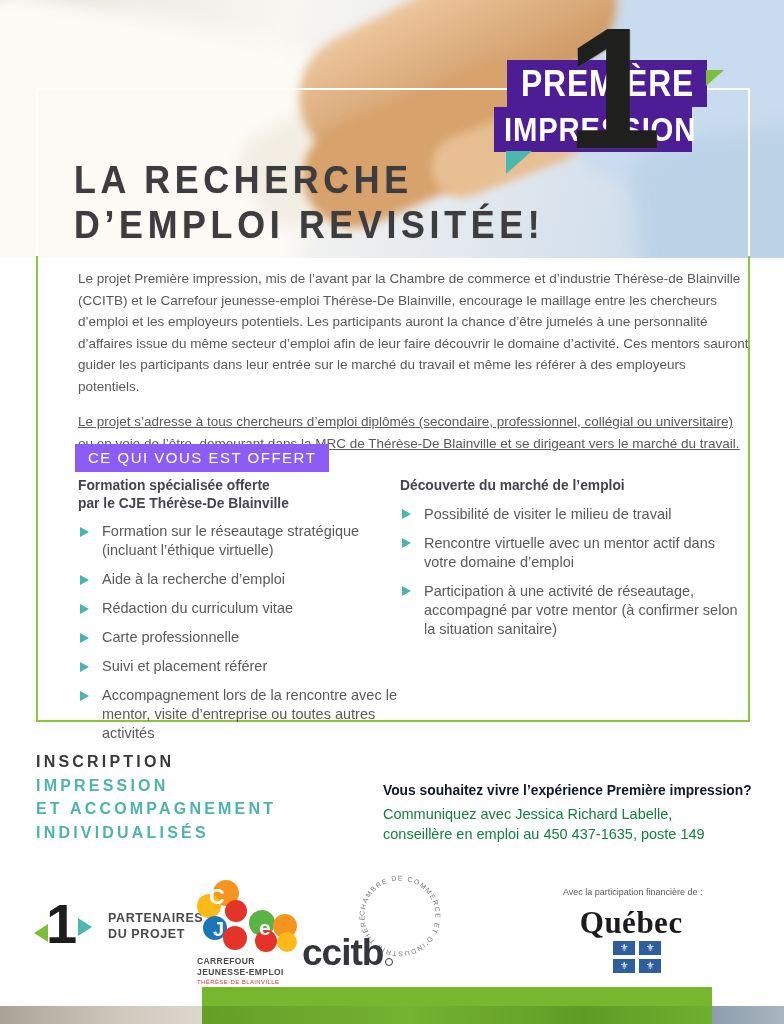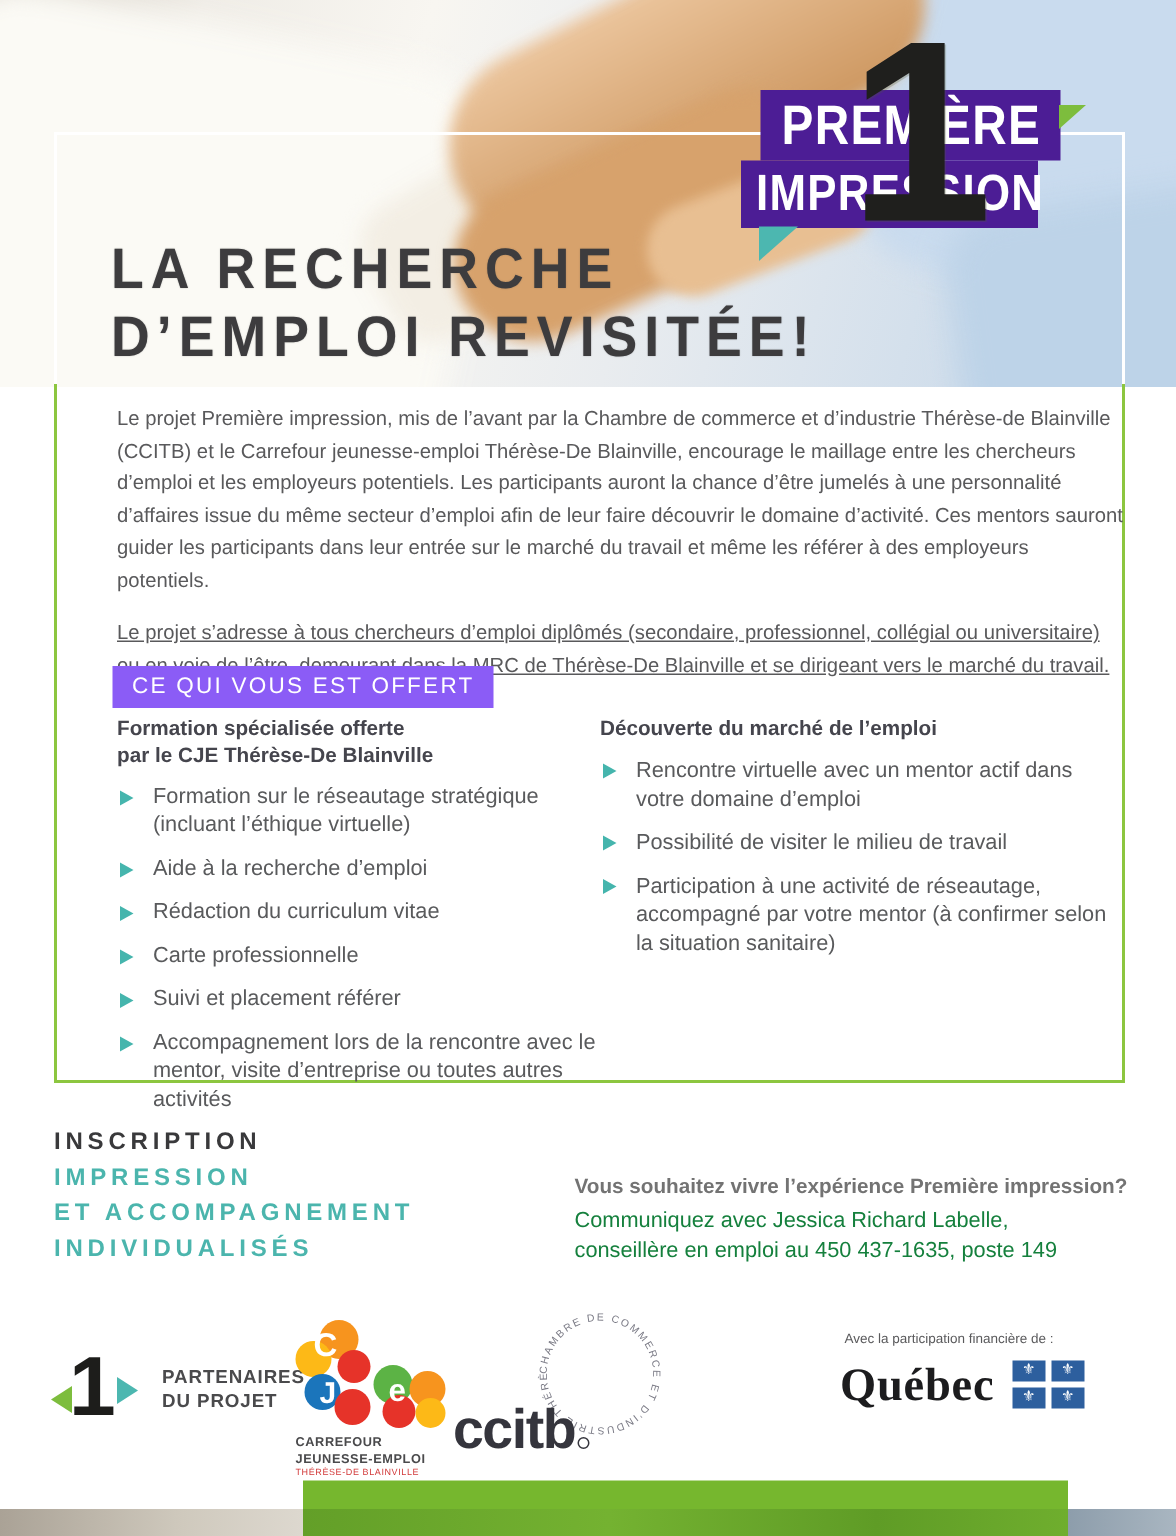--- a/index.html
+++ b/index.html
@@ -57,21 +57,21 @@
     font-size:14.5px; line-height:19px; }
   .tri { position:absolute; left:2px; top:4.5px; width:0; height:0;
     border-left:9px solid #45b5ad; border-top:5.5px solid transparent; border-bottom:5.5px solid transparent; }
 
   
   .registration { position:absolute; left:36px; top:750px; z-index:3; font-weight:700;
     font-size:16px; line-height:23.5px; letter-spacing:3.2px; }
   .registration .dark { color:#39393b; }
   .registration .teal { color:#4bb5ad; }
   .contact { position:absolute; left:383px; top:783px; width:370px; z-index:3; }
-  .contact .question { color:#737373; font-weight:700; font-size:13.8px; margin-bottom:7px; }
+  .contact .question { color:#0f172a; font-weight:700; font-size:13.8px; margin-bottom:7px; }
   .contact .line { color:#15803d; font-size:14.5px; line-height:19.5px; }
 
   
   .partners { position:absolute; left:38px; top:900px; z-index:3; display:flex; align-items:center; }
   .p1wrap { position:relative; width:44px; height:52px; }
   .p1num { position:absolute; left:8px; top:-4px; font-size:56px; line-height:56px; font-weight:700; color:#1d1d1b; z-index:2; }
   .p1tri-g { position:absolute; left:-4px; top:24px; width:0; height:0;
     border-top:9px solid transparent; border-bottom:9px solid transparent; border-right:14px solid #7dbd3d; }
   .p1tri-t { position:absolute; right:-10px; top:18px; width:0; height:0;
     border-top:9px solid transparent; border-bottom:9px solid transparent; border-left:14px solid #4cb7b0; z-index:3; }
@@ -86,21 +86,21 @@
 
   .ccitb { position:absolute; left:300px; top:866px; width:180px; height:120px; z-index:3; }
   .ccitb-stamp { position:absolute; left:52px; top:2px; }
   .ccitb-word { position:absolute; left:2px; top:66px; color:#35353d; font-weight:800;
     font-size:37px; letter-spacing:-1px; }
   .ccitb-ring { display:inline-block; width:8px; height:8px; border:1.6px solid #35353d; border-radius:50%;
     margin-left:2px; vertical-align:-1px; }
 
   .quebec { position:absolute; left:560px; top:887px; z-index:3; }
   .quebec-caption { color:#5a5a5c; font-size:9px; margin-bottom:8px; margin-left:3px; }
-  .quebec-row { display:flex; align-items:center; }
+  .quebec-row { display:flex; align-items:center;flex-direction:column; }
   .quebec-word { font-family:"Liberation Serif", serif; font-weight:600; font-size:31px; color:#1c1c1e; letter-spacing:0.5px; }
   .quebec-flag { margin-left:12px; width:48px; height:32px; background:#ffffff; display:grid;
     grid-template-columns:1fr 1fr; grid-template-rows:1fr 1fr; gap:4px; }
   .quebec-flag .q { background:#2d5f9e; color:#ffffff; font-size:10px; line-height:14px;
     display:flex; align-items:center; justify-content:center; }
 
   
   .bar-green { position:absolute; left:202px; top:987px; width:510px; height:19px; background:#76b72e; z-index:3; }
   .strip { position:absolute; top:1006px; height:18px; z-index:2; }
   .strip-left  { left:0;     width:202px; background:linear-gradient(90deg,#aaa296 0%,#cfc9bd 60%,#ddd8cf 100%); }
@@ -158,22 +158,22 @@
       <li><span class="tri"></span><span>Rédaction du curriculum vitae</span></li>
       <li><span class="tri"></span><span>Carte professionnelle</span></li>
       <li><span class="tri"></span><span>Suivi et placement référer</span></li>
       <li><span class="tri"></span><span>Accompagnement lors de la rencontre avec le mentor, visite d’entreprise ou toutes autres activités</span></li>
     </ul>
   </div>
 
   <div class="col col-right">
     <div class="col-heading">Découverte du marché de l’emploi</div>
     <ul class="bullets">
+      <li><span class="tri"></span><span>Possibilité de visiter le milieu de travail</span></li>
       <li><span class="tri"></span><span>Rencontre virtuelle avec un mentor actif dans votre domaine d’emploi</span></li>
-      <li><span class="tri"></span><span>Possibilité de visiter le milieu de travail</span></li>
       <li><span class="tri"></span><span>Participation à une activité de réseautage, accompagné par votre mentor (à confirmer selon la situation sanitaire)</span></li>
     </ul>
   </div>
 
   <div class="registration">
     <div class="dark">INSCRIPTION</div>
     <div class="teal">IMPRESSION</div>
     <div class="teal">ET ACCOMPAGNEMENT</div>
     <div class="teal">INDIVIDUALISÉS</div>
   </div>

